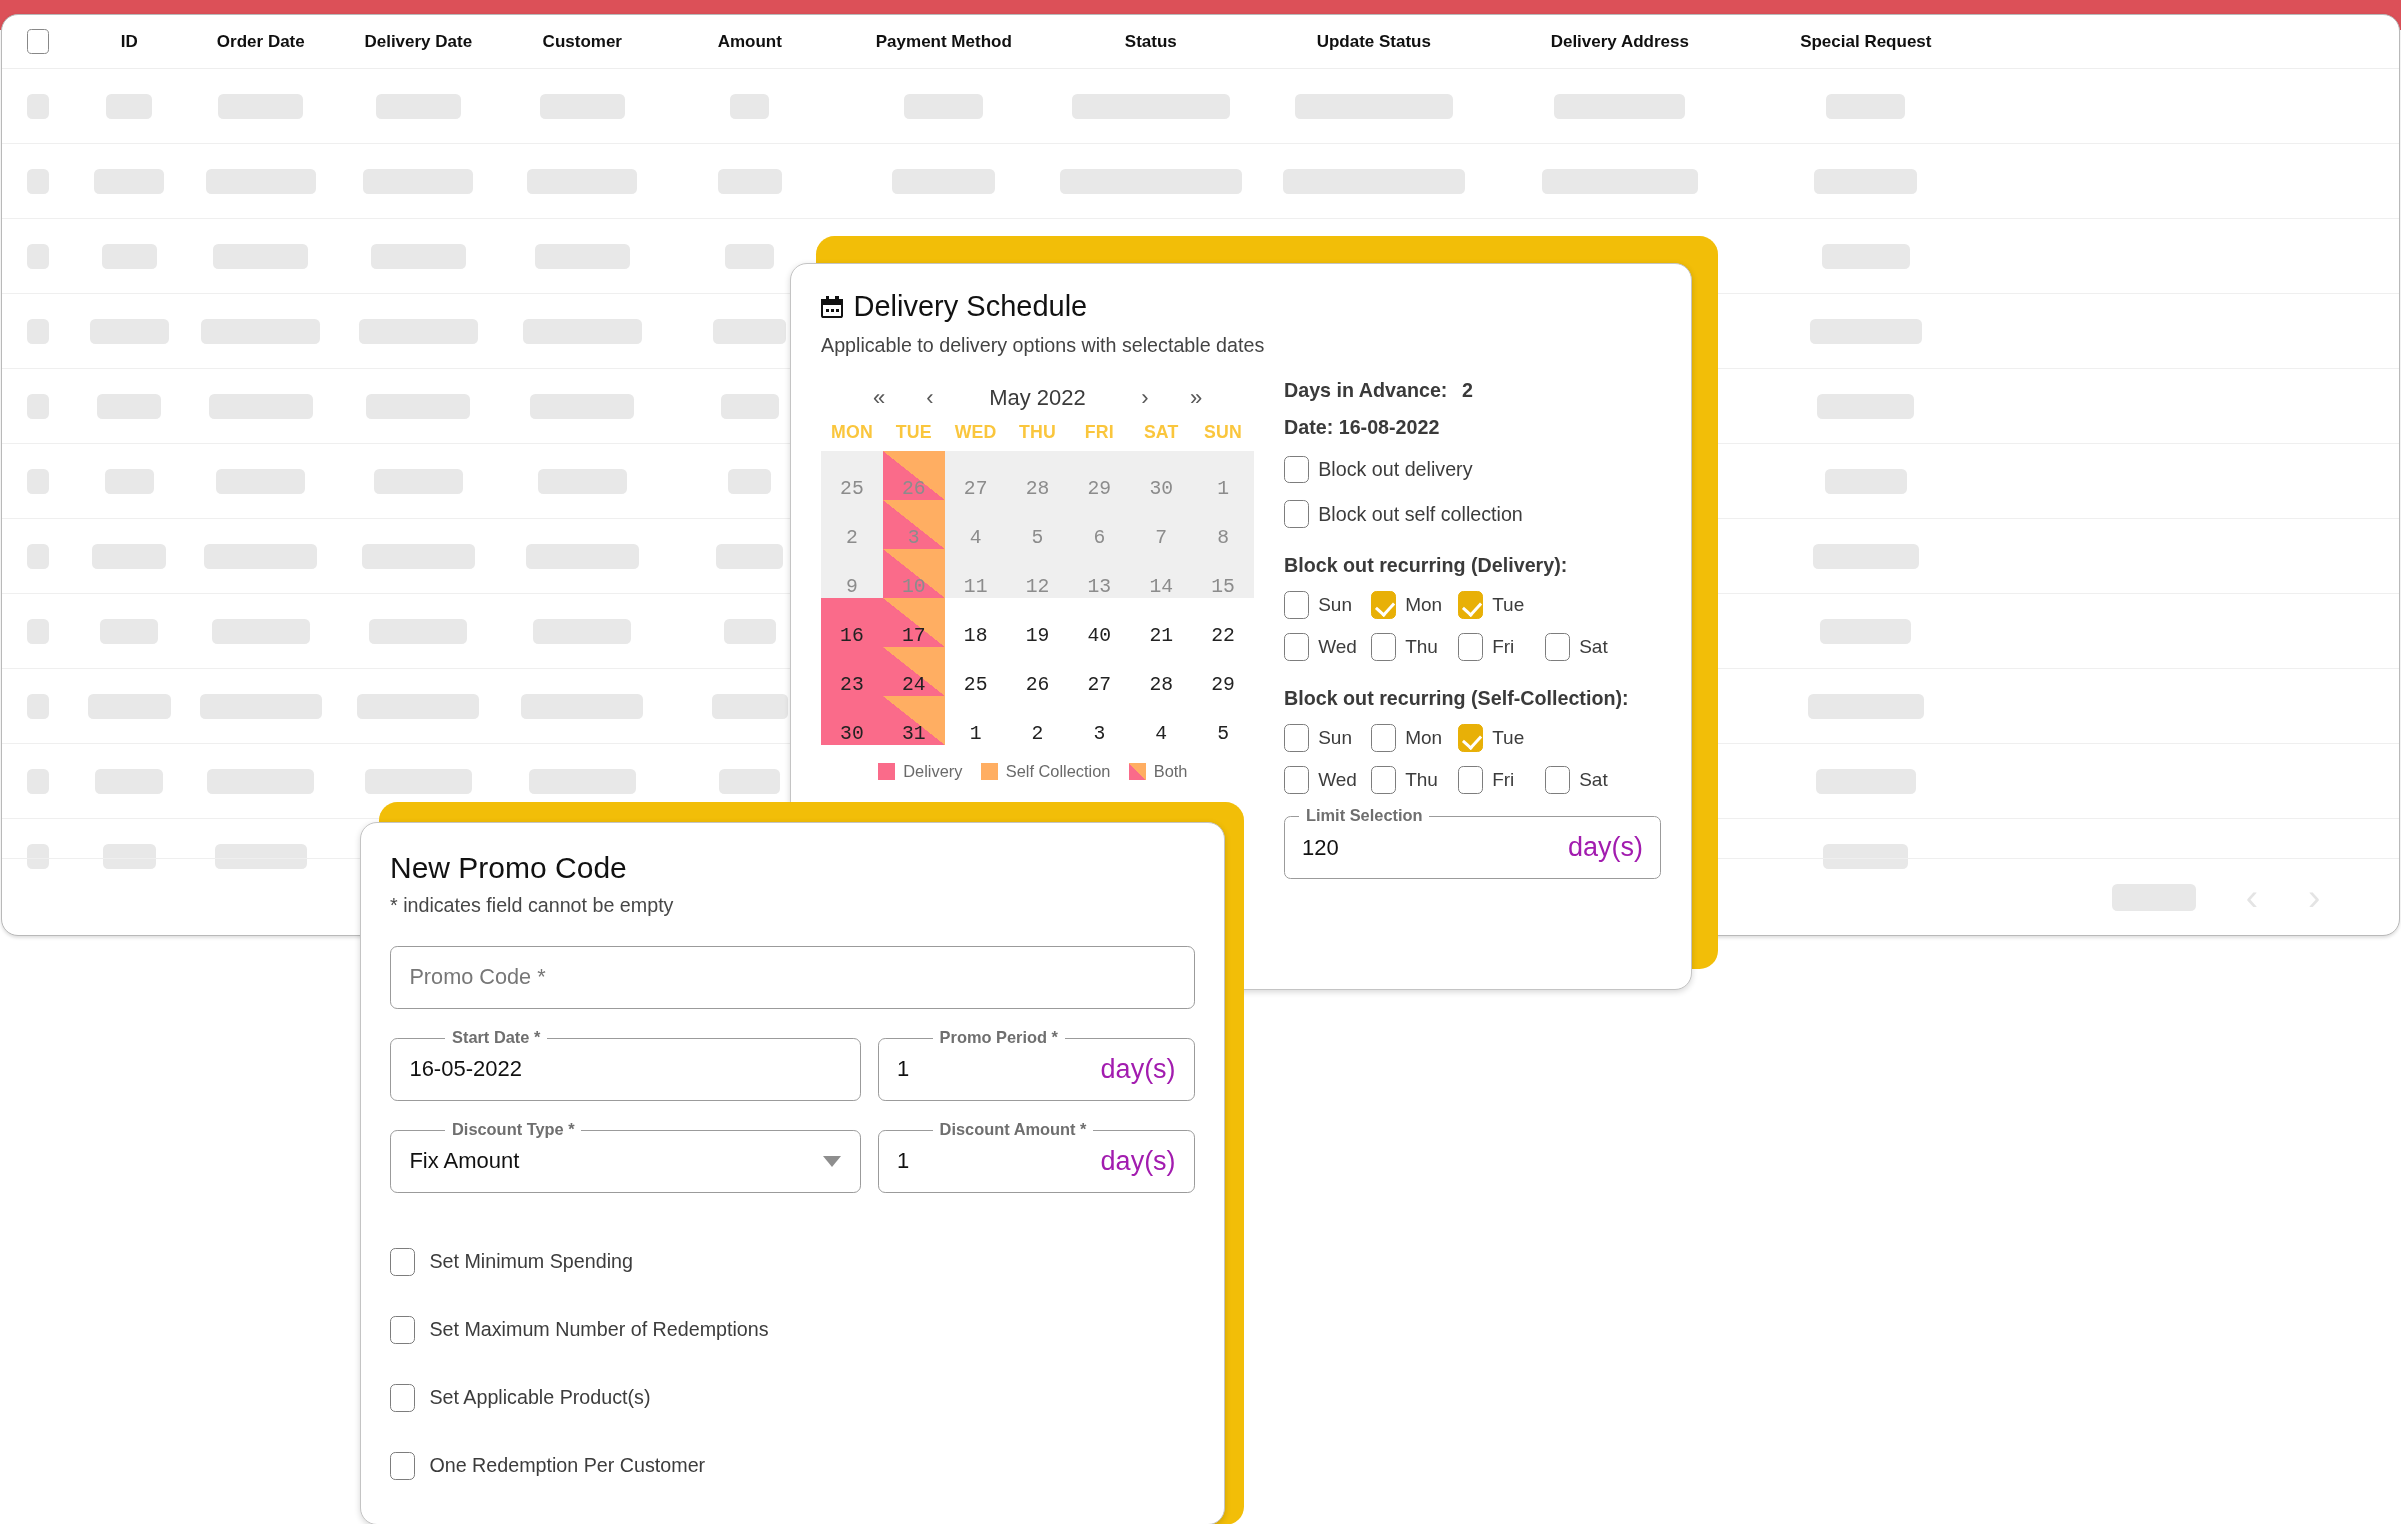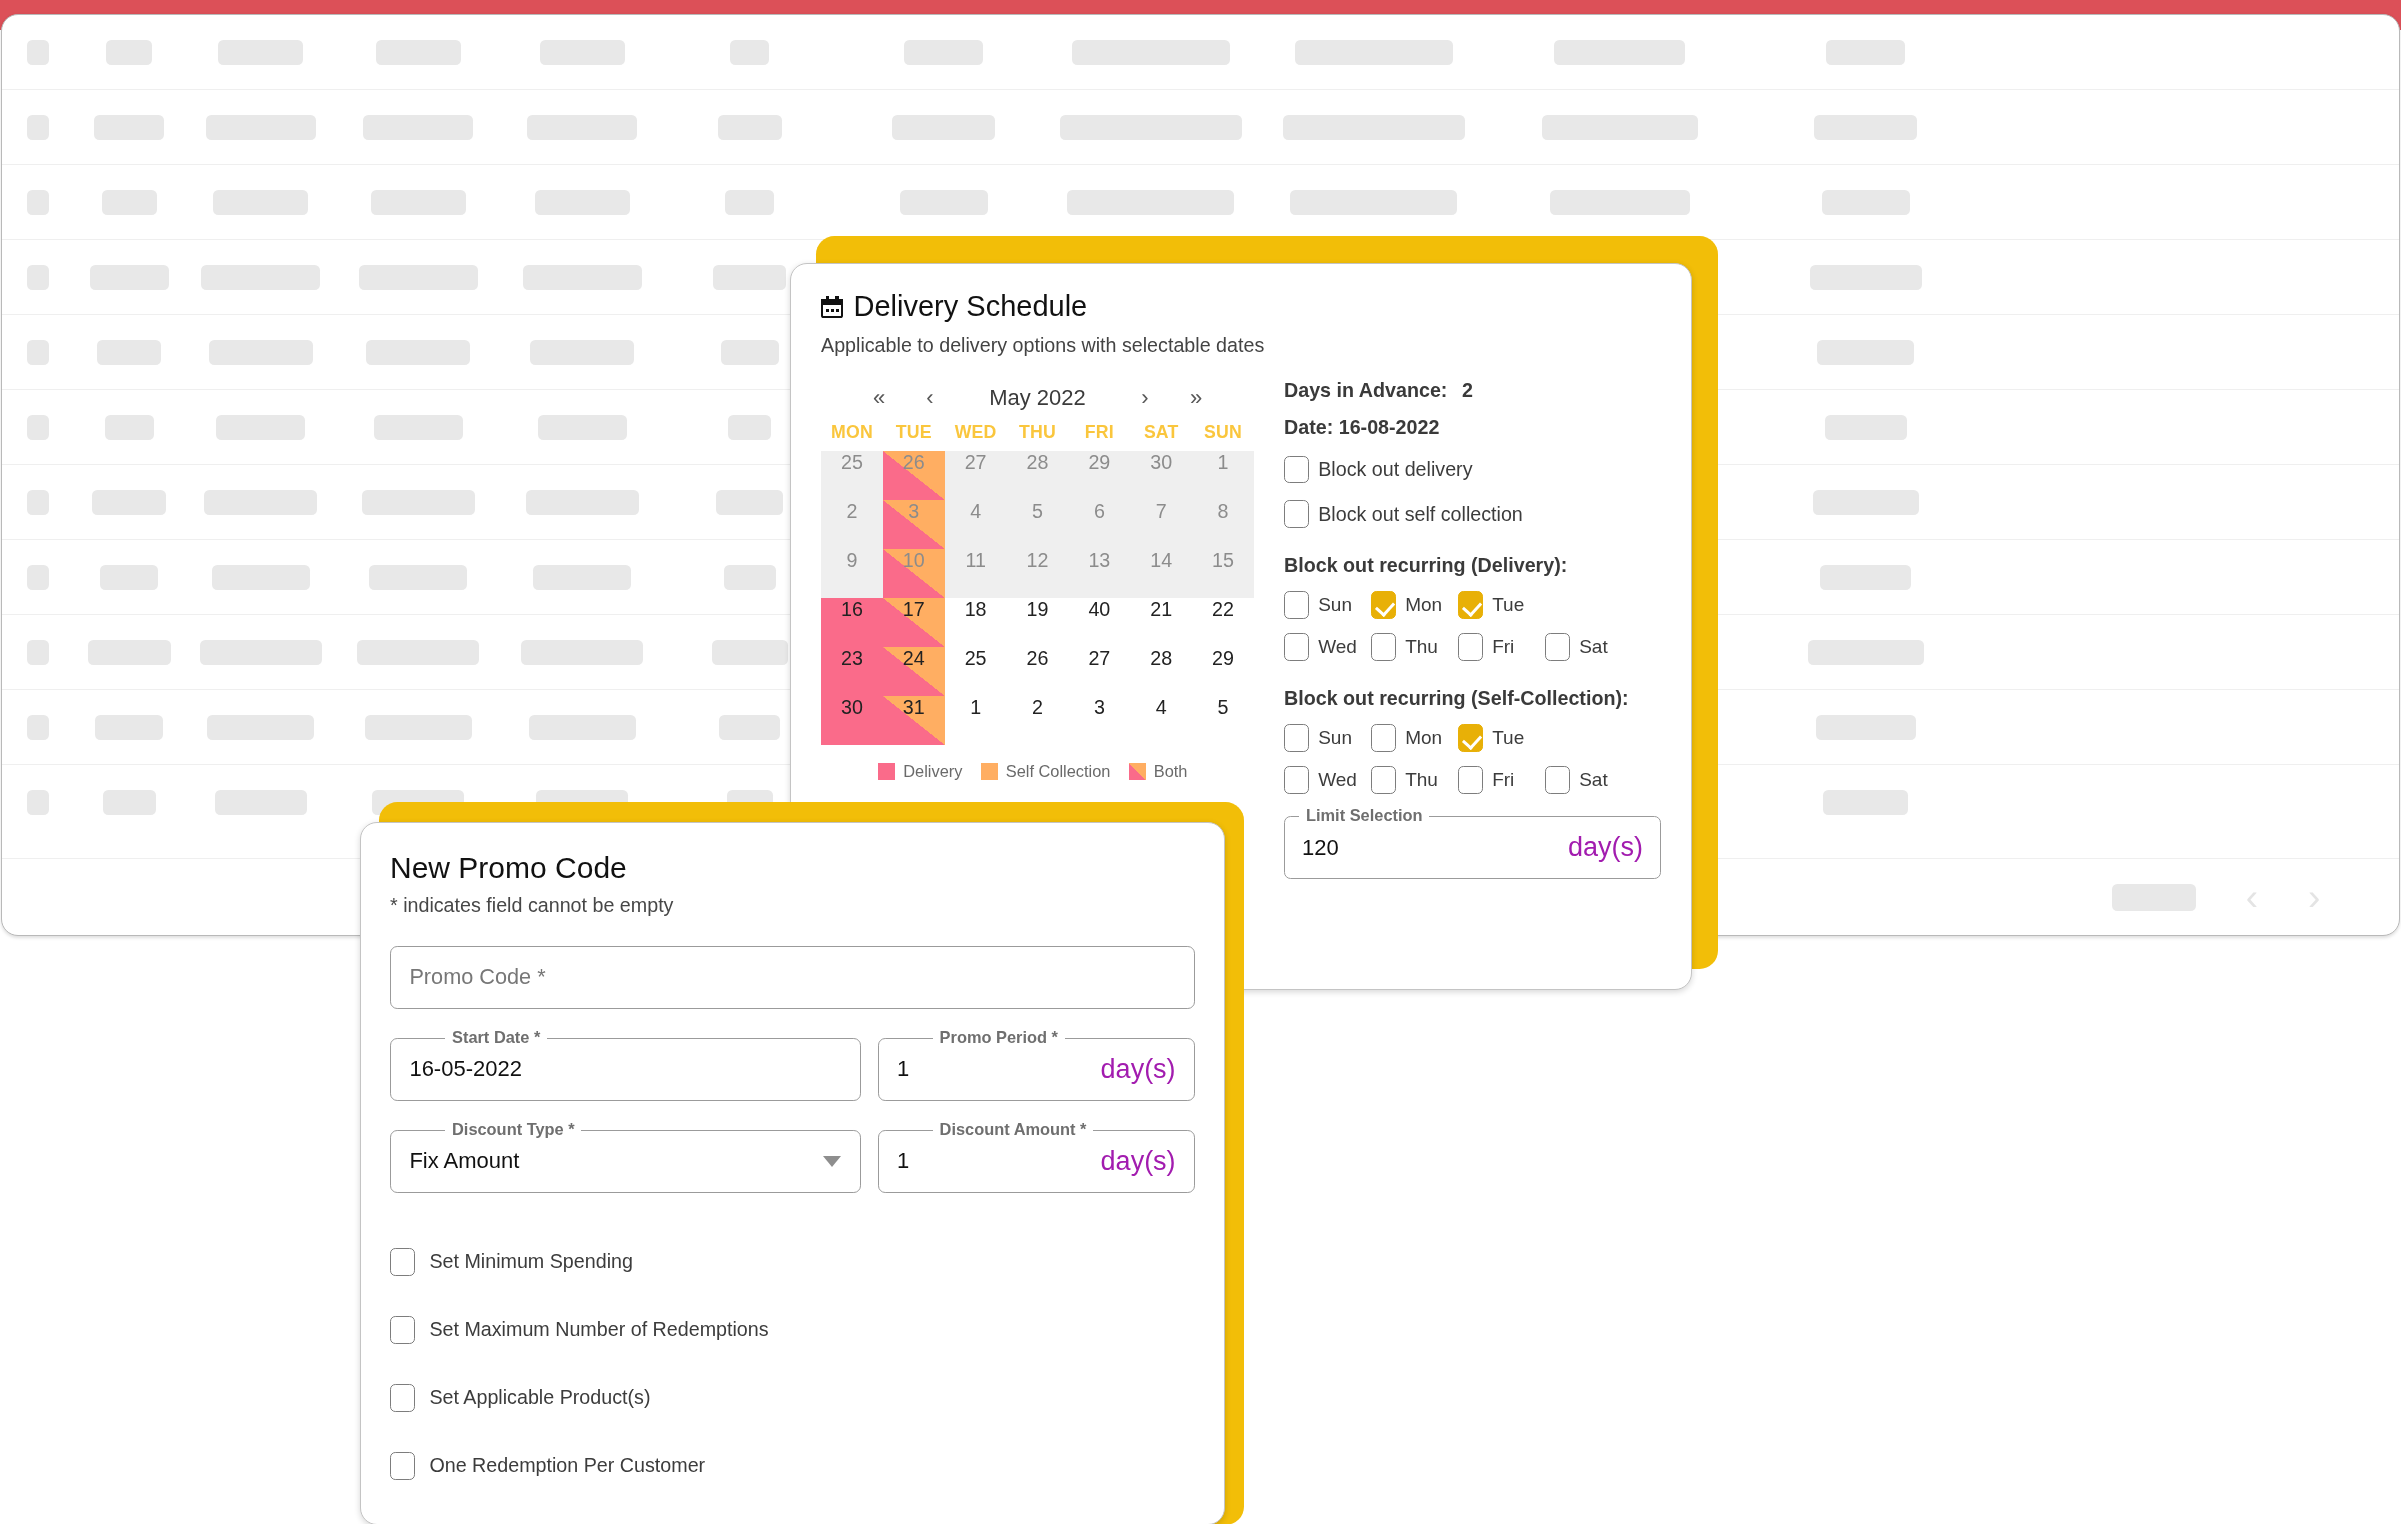--- a/index.html
+++ b/index.html
@@ -105,22 +105,22 @@
   .cal-nav .nb { color: #585858; font-size: 22px; cursor: default; width: 51px; text-align: center; }
   .cal-nav .mo { font-size: 22px; color: #3b3b3b; width: 164px; text-align: center; }
 
   .dow-row { display: grid; grid-template-columns: repeat(7, 1fr); margin-top: 5.3px; }
   .dow {
     text-align: center; font-size: 17.7px; font-weight: bold; color: #FAC63D;
     letter-spacing: 0.2px;
   }
   .cal-grid { margin-top: 7.9px; display: grid; grid-template-columns: repeat(7, 1fr); }
   .cday {
-    height: 49px; display: flex; align-items: flex-start; justify-content: center;
-    font-size: 19.7px; color: #222; position: relative;
+    height: 49px; display: flex; align-items: flex-end; justify-content: center;
+    font-size: 19.7px; color: #222; position: relative; font-family: Liberation Mono, monospace;
   }
   .cday.muted { color: #8c8c8c; background: #efefef; }
   .cday.deliv { background: #FA6B8A; }
   .cday.both { background: #FA6B8A; }
   .cday.both::after {
     content: ""; position: absolute; inset: 0;
     background: linear-gradient(to bottom left, #FFAE62 50%, transparent 50.2%);
   }
   .cday span { position: relative; z-index: 2; }
 
@@ -195,20 +195,35 @@
   .pc-check-row { display: flex; align-items: center; gap: 14.4px; margin-top: 0; height: 68px; }
 </style>
 </head>
 <body>
 
 <div id="stage">
 
   <div class="topbar"></div>
 
   <div class="table-card">
+    <div class="thead">
+      <div class="th th-check">
+        <div class="chk-shell"></div>
+      </div>
+      <div class="th" style="width:112px">ID</div>
+      <div class="th" style="width:151px">Order Date</div>
+      <div class="th" style="width:164px">Delivery Date</div>
+      <div class="th" style="width:164px">Customer</div>
+      <div class="th" style="width:171px">Amount</div>
+      <div class="th" style="width:217px">Payment Method</div>
+      <div class="th" style="width:197px">Status</div>
+      <div class="th" style="width:249px">Update Status</div>
+      <div class="th" style="width:243px">Delivery Address</div>
+      <div class="th" style="width:249px">Special Request</div>
+    </div>
     <div class="tbody" id="skeleton-rows">
         <div class="trow">
           <div class="cell" style="width: 71px;">
             <div class="sk" style="width: 22px; height: 25px;"></div>
           </div>
           <div class="cell" style="width: 112px;">
             <div class="sk" style="width: 46px;"></div>
           </div>
           <div class="cell" style="width: 151px;">
             <div class="sk" style="width: 85px;"></div>

